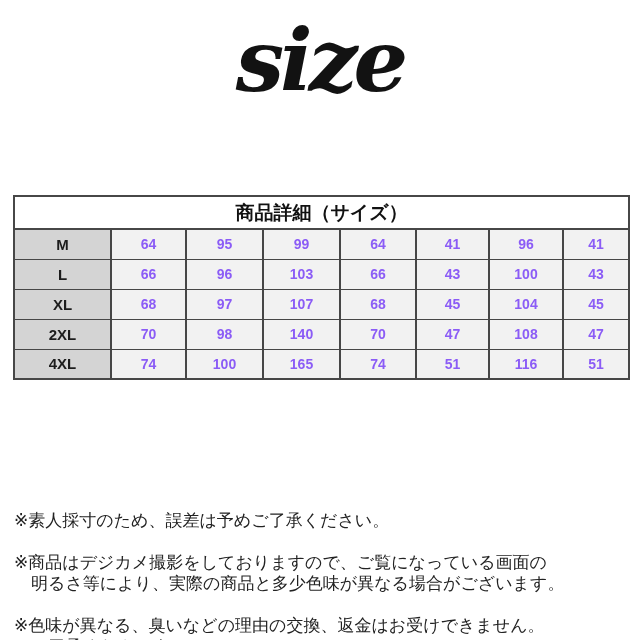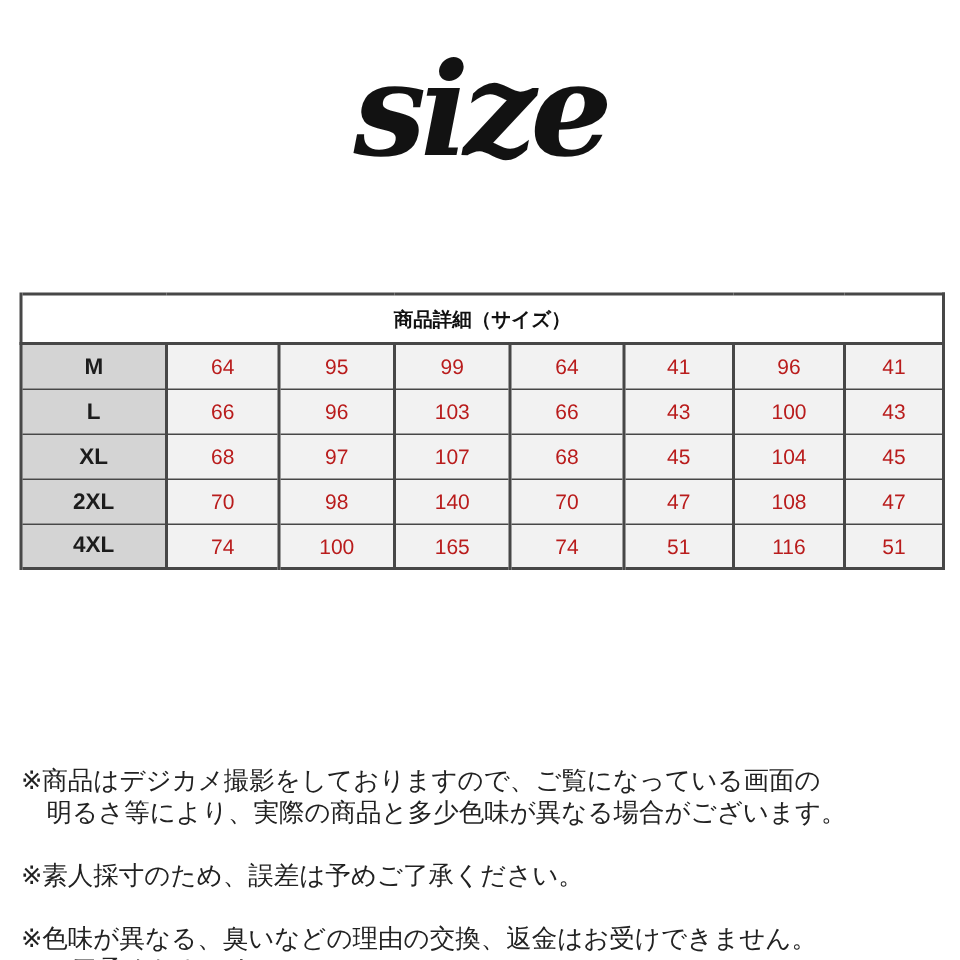--- a/index.html
+++ b/index.html
@@ -10,21 +10,21 @@
     height: 640px;
     background: #ffffff;
     font-family: "Liberation Sans", "DejaVu Sans", sans-serif;
     color: #1a1a1a;
     overflow: hidden;
   }
 
   
   .logo {
     position: absolute;
-    top: 31px;
+    top: 18px;
     left: 0;
     width: 100%;
     text-align: center;
     font-family: "DejaVu Serif", "Liberation Serif", serif;
     font-style: italic;
     font-weight: bold;
     font-size: 86px;
     line-height: 1.0;
     letter-spacing: -4px;
     color: #121212;
@@ -46,21 +46,21 @@
     border-left-width: 2px;
     text-align: center;
     vertical-align: middle;
     padding: 1px 2px;
   }
   tr.title-row th {
     background: #ffffff;
     height: 33px;
     font-family: "DejaVu Serif", "Liberation Serif", serif;
     font-weight: bold;
-    font-size: 13px;
+    font-size: 19px;
     color: #111111;
     border-bottom: 2px solid #474747;
   }
   tr.header-row th {
     background: #a9a9a9;
     height: 42px;
     font-size: 15px;
     font-weight: normal;
     color: #111111;
     line-height: 1.15;
@@ -70,21 +70,22 @@
     background: #d4d4d4;
     height: 30px;
     font-size: 15px;
     font-weight: bold;
     color: #1c1c1c;
   }
   td.value-cell {
     background: #f2f2f2;
     height: 30px;
     font-size: 14px;
-    color: #b91c1c;
+    color: #8b5cf6;
+    font-weight: bold;
   }
 
   
   .notes {
     position: absolute;
     left: 14px;
     top: 489px;
     width: 622px;
     font-size: 17px;
     line-height: 21px;
@@ -164,21 +165,21 @@
           <td class="value-cell">165</td>
           <td class="value-cell">74</td>
           <td class="value-cell">51</td>
           <td class="value-cell">116</td>
           <td class="value-cell">51</td>
         </tr>
       </tbody>
   </table>
 
   <div class="notes">
+    <div class="note">※素人採寸のため、誤差は予めご了承ください。</div>
     <div class="note">※商品はデジカメ撮影をしておりますので、ご覧になっている画面の
 　明るさ等により、実際の商品と多少色味が異なる場合がございます。</div>
-    <div class="note">※素人採寸のため、誤差は予めご了承ください。</div>
     <div class="note">※色味が異なる、臭いなどの理由の交換、返金はお受けできません。
 　ご了承くださいませ。</div>
     
   </div>
 
 </div>
 
 </body></html>

